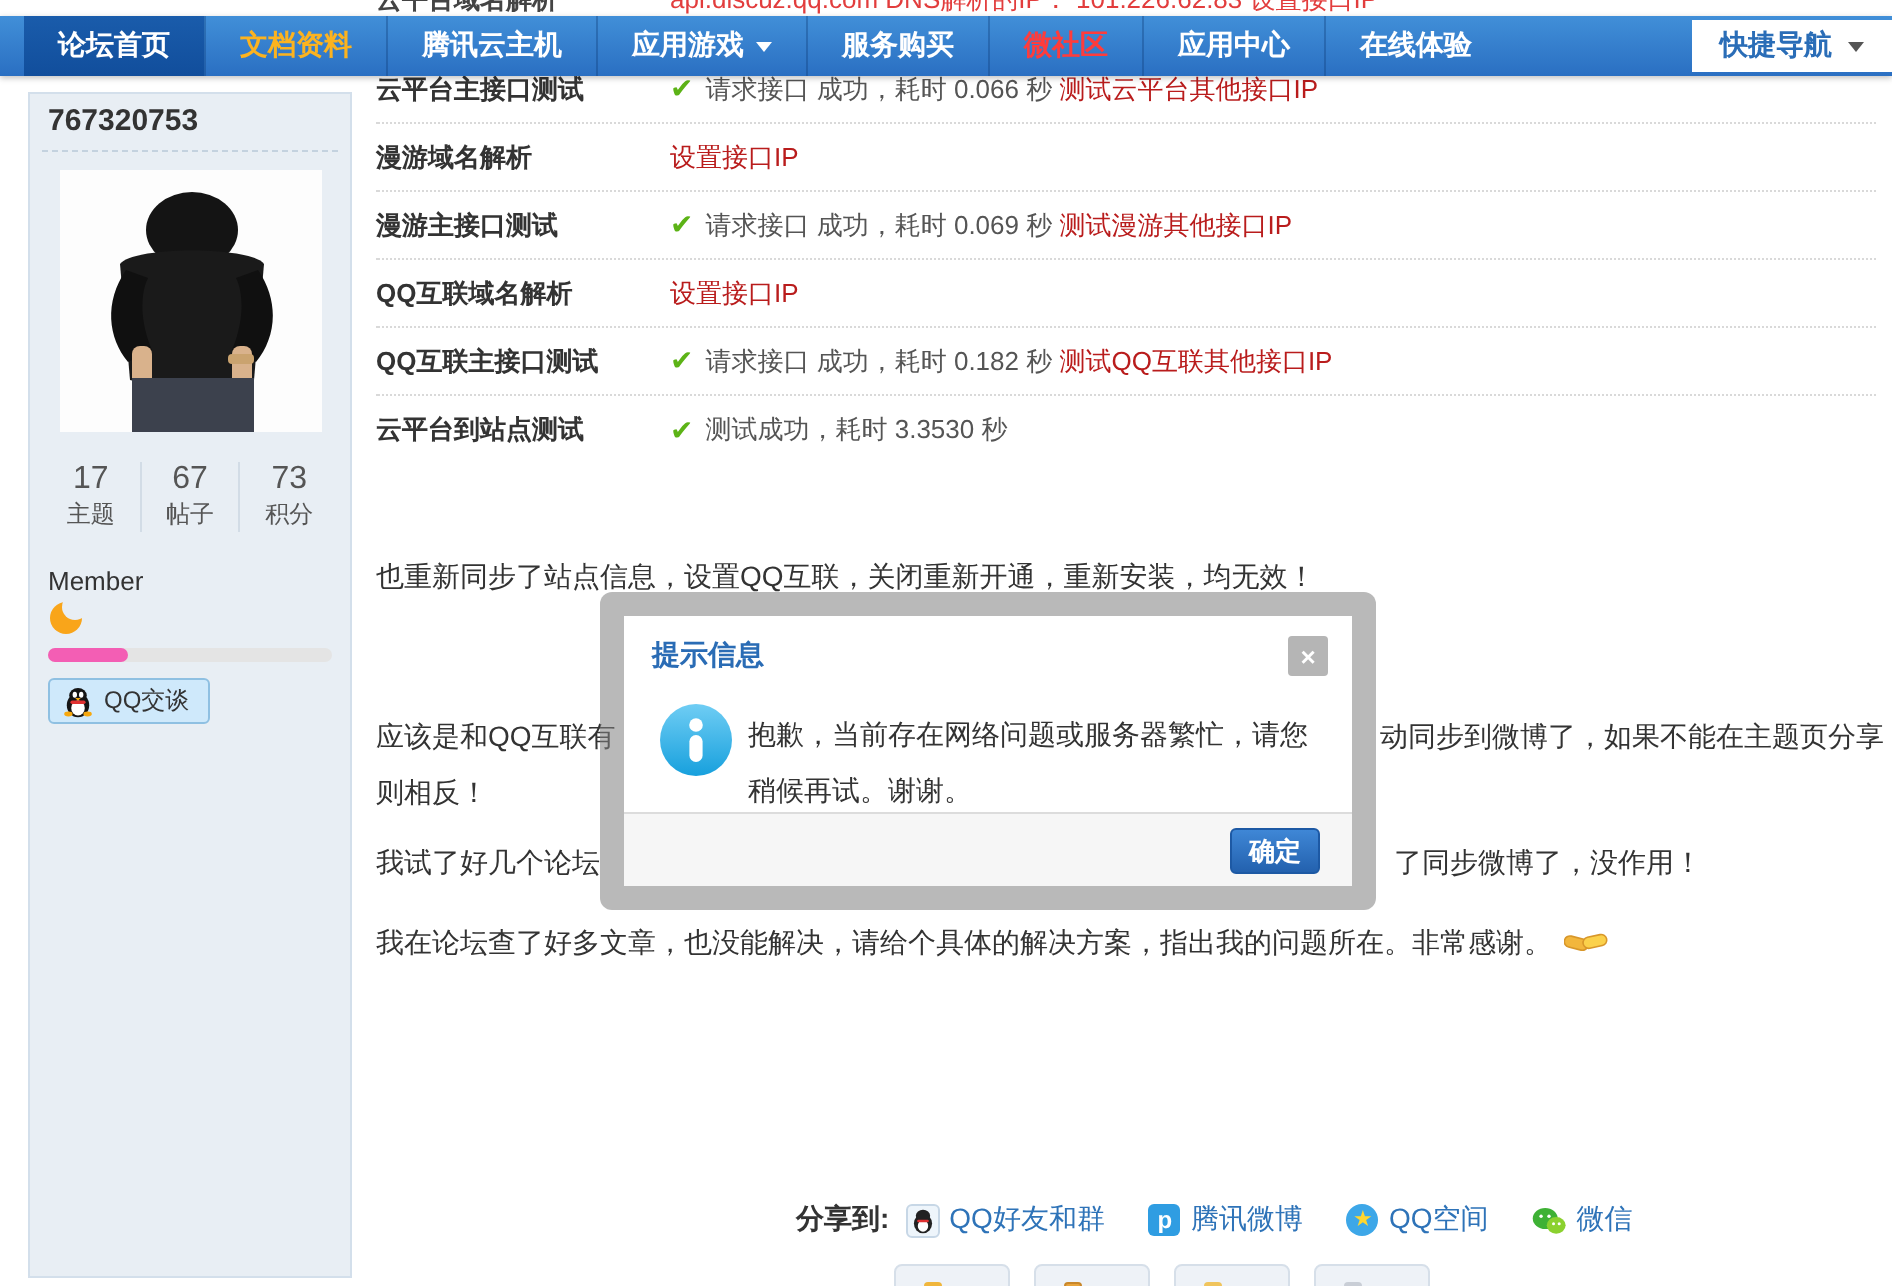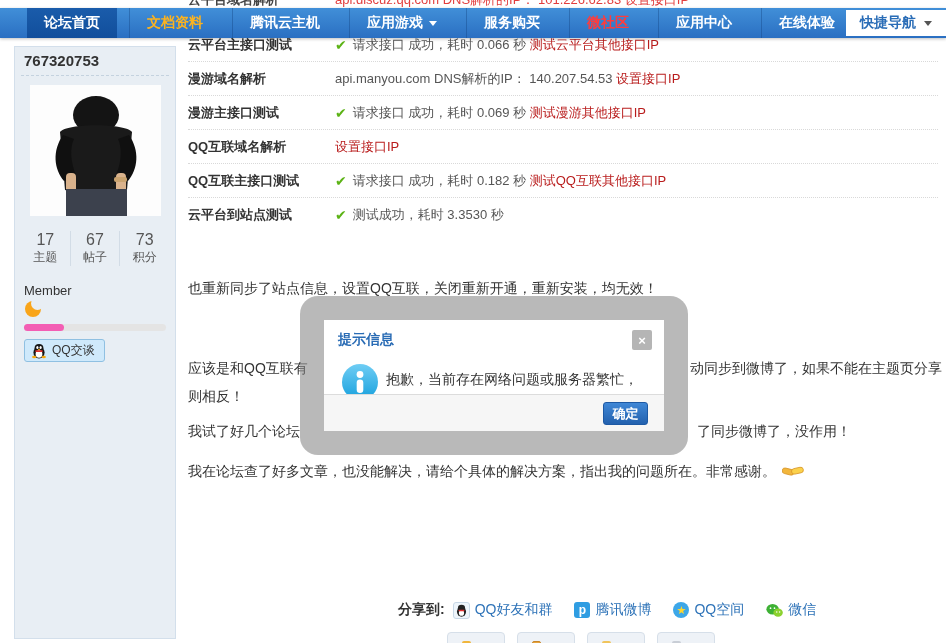--- a/index.html
+++ b/index.html
@@ -7,21 +7,21 @@
   #screen { position:relative; width:946px; height:643px; background:#fff; overflow:hidden; }
 
   
   .sliver-row { position:absolute; top:-8px; left:188px; right:8px; height:16px; display:flex; align-items:center; z-index:1; }
   .sliver-row .diag-label { width:147px; font-size:13px; font-weight:bold; color:#444; }
   .sliver-row .diag-text, .sliver-row .diag-link { font-size:13px; color:#e23d3d; text-decoration:none; }
 
   
   .navbar { position:absolute; top:8px; left:0; width:946px; height:30px; z-index:10;
     background:linear-gradient(#418fd8,#2a6fc2); box-shadow:0 1px 3px rgba(0,0,0,.25);
-    display:flex; align-items:stretch; padding-left:27px;gap:12px; }
+    display:flex; align-items:stretch; padding-left:12px; }
   .nav-item { display:flex; align-items:center; padding:0 17px; font-size:14px; font-weight:bold;
     color:#fff; cursor:pointer; white-space:nowrap; position:relative; }
   .nav-item + .nav-item { border-left:1px solid rgba(15,60,120,.35); }
   .nav-item.active { background:linear-gradient(#1a5cab,#114e9c); border-left:none; }
   .nav-item.orange { color:#fcb31f; }
   .nav-item.red { color:#ff3c3c; }
   .tri-down-white { display:inline-block; width:0; height:0; margin-left:6px;
     border-left:4px solid transparent; border-right:4px solid transparent; border-top:5px solid #fff; }
   .quick-nav { position:absolute; right:0; top:2px; height:26px; min-width:95px; background:#fff;
     display:flex; align-items:center; padding:0 14px 0 14px; cursor:pointer; }
@@ -60,21 +60,21 @@
   .progress .fill { width:40px; height:7px; background:#f35eb4; border-radius:4px; }
   .qq-chat-btn { position:absolute; top:292px; left:9px; height:23px; display:inline-flex; align-items:center;
     gap:5px; padding:0 9px 0 5px; background:#cfe9fb; border:1px solid #8fc0e2; border-radius:3px;
     font-size:12px; color:#333; cursor:pointer; }
 
   
   .para { position:absolute; font-size:14px; color:#333; line-height:20px; z-index:1; white-space:nowrap; }
 
   
   .modal { position:absolute; left:300px; top:296px; width:388px; height:159px; z-index:30;
-    background:rgba(128,128,128,.55); border-radius:18px; padding:24px; }
+    background:rgba(128,128,128,.55); border-radius:6px; padding:12px; }
   .modal-inner { position:relative; width:100%; height:100%; background:#fff; }
   .modal-title { position:absolute; top:11px; left:14px; font-size:14px; font-weight:bold; color:#2a6cb5; }
   .modal-close { position:absolute; top:10px; right:12px; width:20px; height:20px; background:#b5b5b5;
     color:#fff; font-size:13px; font-weight:bold; display:flex; align-items:center; justify-content:center;
     cursor:pointer; border-radius:2px; }
   .modal-body { position:absolute; top:36px; left:0; right:0; }
   .info-icon { position:absolute; left:17px; top:7px; width:38px; height:38px; }
   .modal-msg { margin:9px 18px 0 62px; font-size:14px; color:#333; line-height:28px; }
   .modal-footer { position:absolute; left:0; right:0; bottom:0; height:37px; background:#f6f6f6; border-top:1px solid #dcdcdc; }
   .ok-btn { position:absolute; right:16px; top:7px; width:45px; height:23px;
@@ -150,21 +150,20 @@
       <span class="diag-value">
         <span class="check">✔</span>
         <span class="diag-text">请求接口 成功，耗时 0.066 秒 </span>
         <a class="diag-link">测试云平台其他接口IP</a>
       </span>
     </div>
     <div class="diag-row">
       <span class="diag-label">漫游域名解析</span>
       <span class="diag-value">
 
-        <span class="diag-text">api.manyou.com DNS解析的IP： 140.207.54.53 </span>
         <a class="diag-link">设置接口IP</a>
       </span>
     </div>
     <div class="diag-row">
       <span class="diag-label">漫游主接口测试</span>
       <span class="diag-value">
         <span class="check">✔</span>
         <span class="diag-text">请求接口 成功，耗时 0.069 秒 </span>
         <a class="diag-link">测试漫游其他接口IP</a>
       </span>

